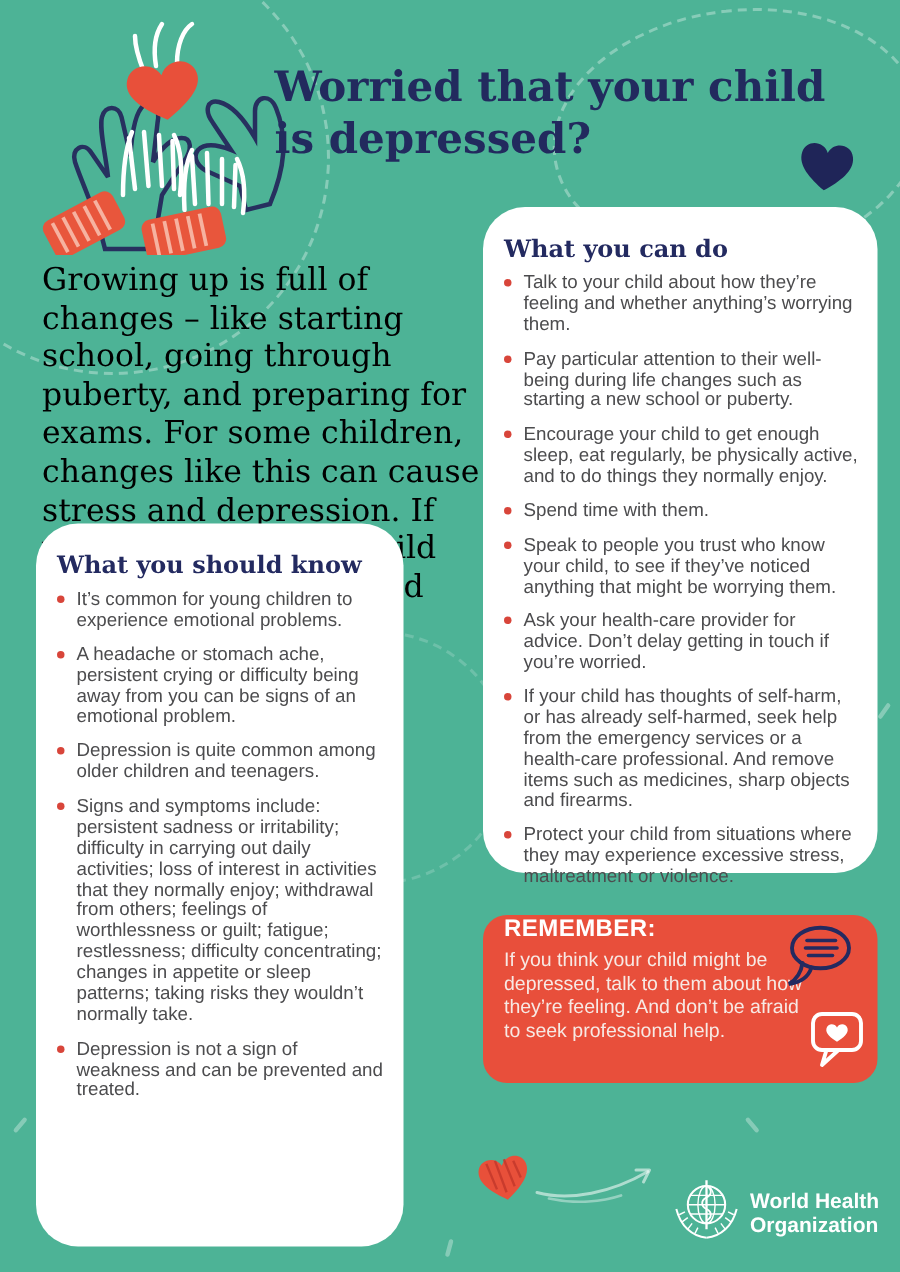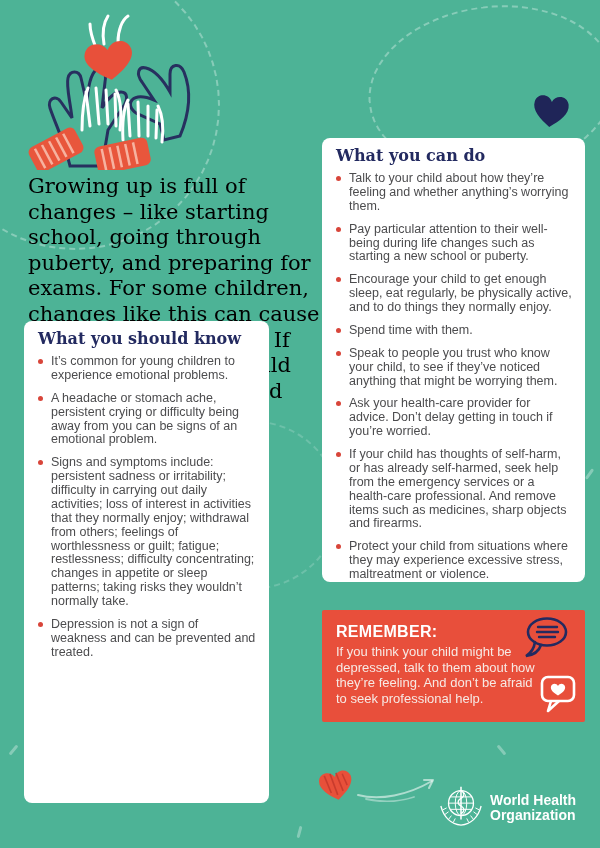--- a/index.html
+++ b/index.html
@@ -24,24 +24,24 @@
   .hands-illo { position:absolute; left:12px; top:8px; }
   .navy-heart { position:absolute; left:531px; top:92px; }
   
   .intro {
     position:absolute; left:28px; top:174px; width:297px;
     font-family:"DejaVu Serif", serif; font-size:21px; line-height:1.22;
     color:#000000;
   }
   
   .card {
-    position:absolute; background:#ffffff; border-radius:8px;
-    padding:8px 12px 12px 12px;
-  }
-  .card-know { left:24px; top:321px; width:245px; height:482px; }
+    position:absolute; background:#ffffff; border-radius:28px;
+    padding:18px 12px 12px 12px;
+  }
+  .card-know { left:24px; top:349px; width:245px; height:482px; }
   .card-do   { left:322px; top:138px; width:263px; height:444px; }
   .card h2 {
     font-family:"DejaVu Serif", serif; font-weight:bold;
     font-size:16px; color:#232a60; margin:0 0 6px 2px; line-height:1.25;
   }
   .card h3 {
     font-size:13.5px; font-weight:bold; color:#232a60; margin:0 0 8px 2px;
   }
   .card h2.sub2 { margin-top:20px; }
   ul.bullets { list-style:none; }
@@ -49,34 +49,34 @@
     position:relative; padding-left:15px; margin-bottom:9px;
     font-size:12.5px; line-height:1.11; color:#4c4c4e;
   }
   ul.bullets li::before {
     content:""; position:absolute; left:2px; top:4px;
     width:5px; height:5px; border-radius:50%; background:#d8453a;
   }
   
   .card-remember {
     position:absolute; left:322px; top:610px; width:263px; height:112px;
-    background:#e84f3b; border-radius:2px; padding:13px 14px;
+    background:#e84f3b; border-radius:16px; padding:1px 14px;
   }
   .card-remember h2 {
     color:#ffffff; font-weight:bold; font-size:16px; letter-spacing:.3px; margin-bottom:3px;
   }
   .card-remember p {
     color:#f7e9e4; font-size:13px; line-height:1.2; width:200px;
   }
   .bubble-chat  { position:absolute; right:14px; top:6px; }
   .bubble-heart { position:absolute; right:6px; bottom:4px; }
   
   .scribble-heart { position:absolute; left:316px; top:768px; }
   .swoosh { position:absolute; left:356px; top:772px; }
-  .who-logo { position:absolute; left:438px; top:783px; display:flex; align-items:center; }
+  .who-logo { position:absolute; left:448px; top:783px; display:flex; align-items:center; }
   .who-text {
     margin-left:6px; color:#ffffff; font-weight:bold;
     font-size:14px; line-height:1.08;
   }
 </style>
 </head>
 <body>
 
 <div class="poster">
 
@@ -132,36 +132,41 @@
           <line x1="92" y1="137" x2="92" y2="159"></line>
             <line x1="100" y1="137" x2="100" y2="159"></line>
           <line x1="108" y1="137" x2="108" y2="159"></line>
             <line x1="116" y1="137" x2="116" y2="159"></line>
           <line x1="124" y1="137" x2="124" y2="159"></line>
         </g>
       </g>
     </svg>
   </div>
 
+  <div class="title">
+    <div>Worried that your child</div>
+    <div>is depressed?</div>
+  </div>
 
   <div class="navy-heart">
     <svg width="40" height="38" viewBox="0 0 40 38">
       <path d="M20,10 C17,2 5,2 3,11 C1,20 10,28 20,35 C30,28 39,20 37,11 C35,2 23,2 20,10 Z" fill="#1f2558" transform="rotate(6 20 18)"></path>
     </svg>
   </div>
 
   <p class="intro">Growing up is full of changes – like starting school, going through puberty, and preparing for exams. For some children, changes like this can cause stress and depression. If you think that your child may be depressed, read on…</p>
 
   <section class="card card-know">
     <h2>What you should know</h2>
     <ul class="bullets">
         <li><span>It’s common for young children to experience emotional problems.</span></li>
         <li><span>A headache or stomach ache, persistent crying or difficulty being away from you can be signs of an emotional problem.</span></li>
       </ul>
     <ul class="bullets">
+        <li><span>Depression is quite common among older children and teenagers.</span></li>
         <li><span>Signs and symptoms include: persistent sadness or irritability; difficulty in carrying out daily activities; loss of interest in activities that they normally enjoy; withdrawal from others; feelings of worthlessness or guilt; fatigue; restlessness; difficulty concentrating; changes in appetite or sleep patterns; taking risks they wouldn’t normally take.</span></li>
         <li><span>Depression is not a sign of weakness and can be prevented and treated.</span></li>
       </ul>
   </section>
 
   <section class="card card-do">
     <h2>What you can do</h2>
     <ul class="bullets">
         <li><span>Talk to your child about how they’re feeling and whether anything’s worrying them.</span></li>
         <li><span>Pay particular attention to their well-being during life changes such as starting a new school or puberty.</span></li>

